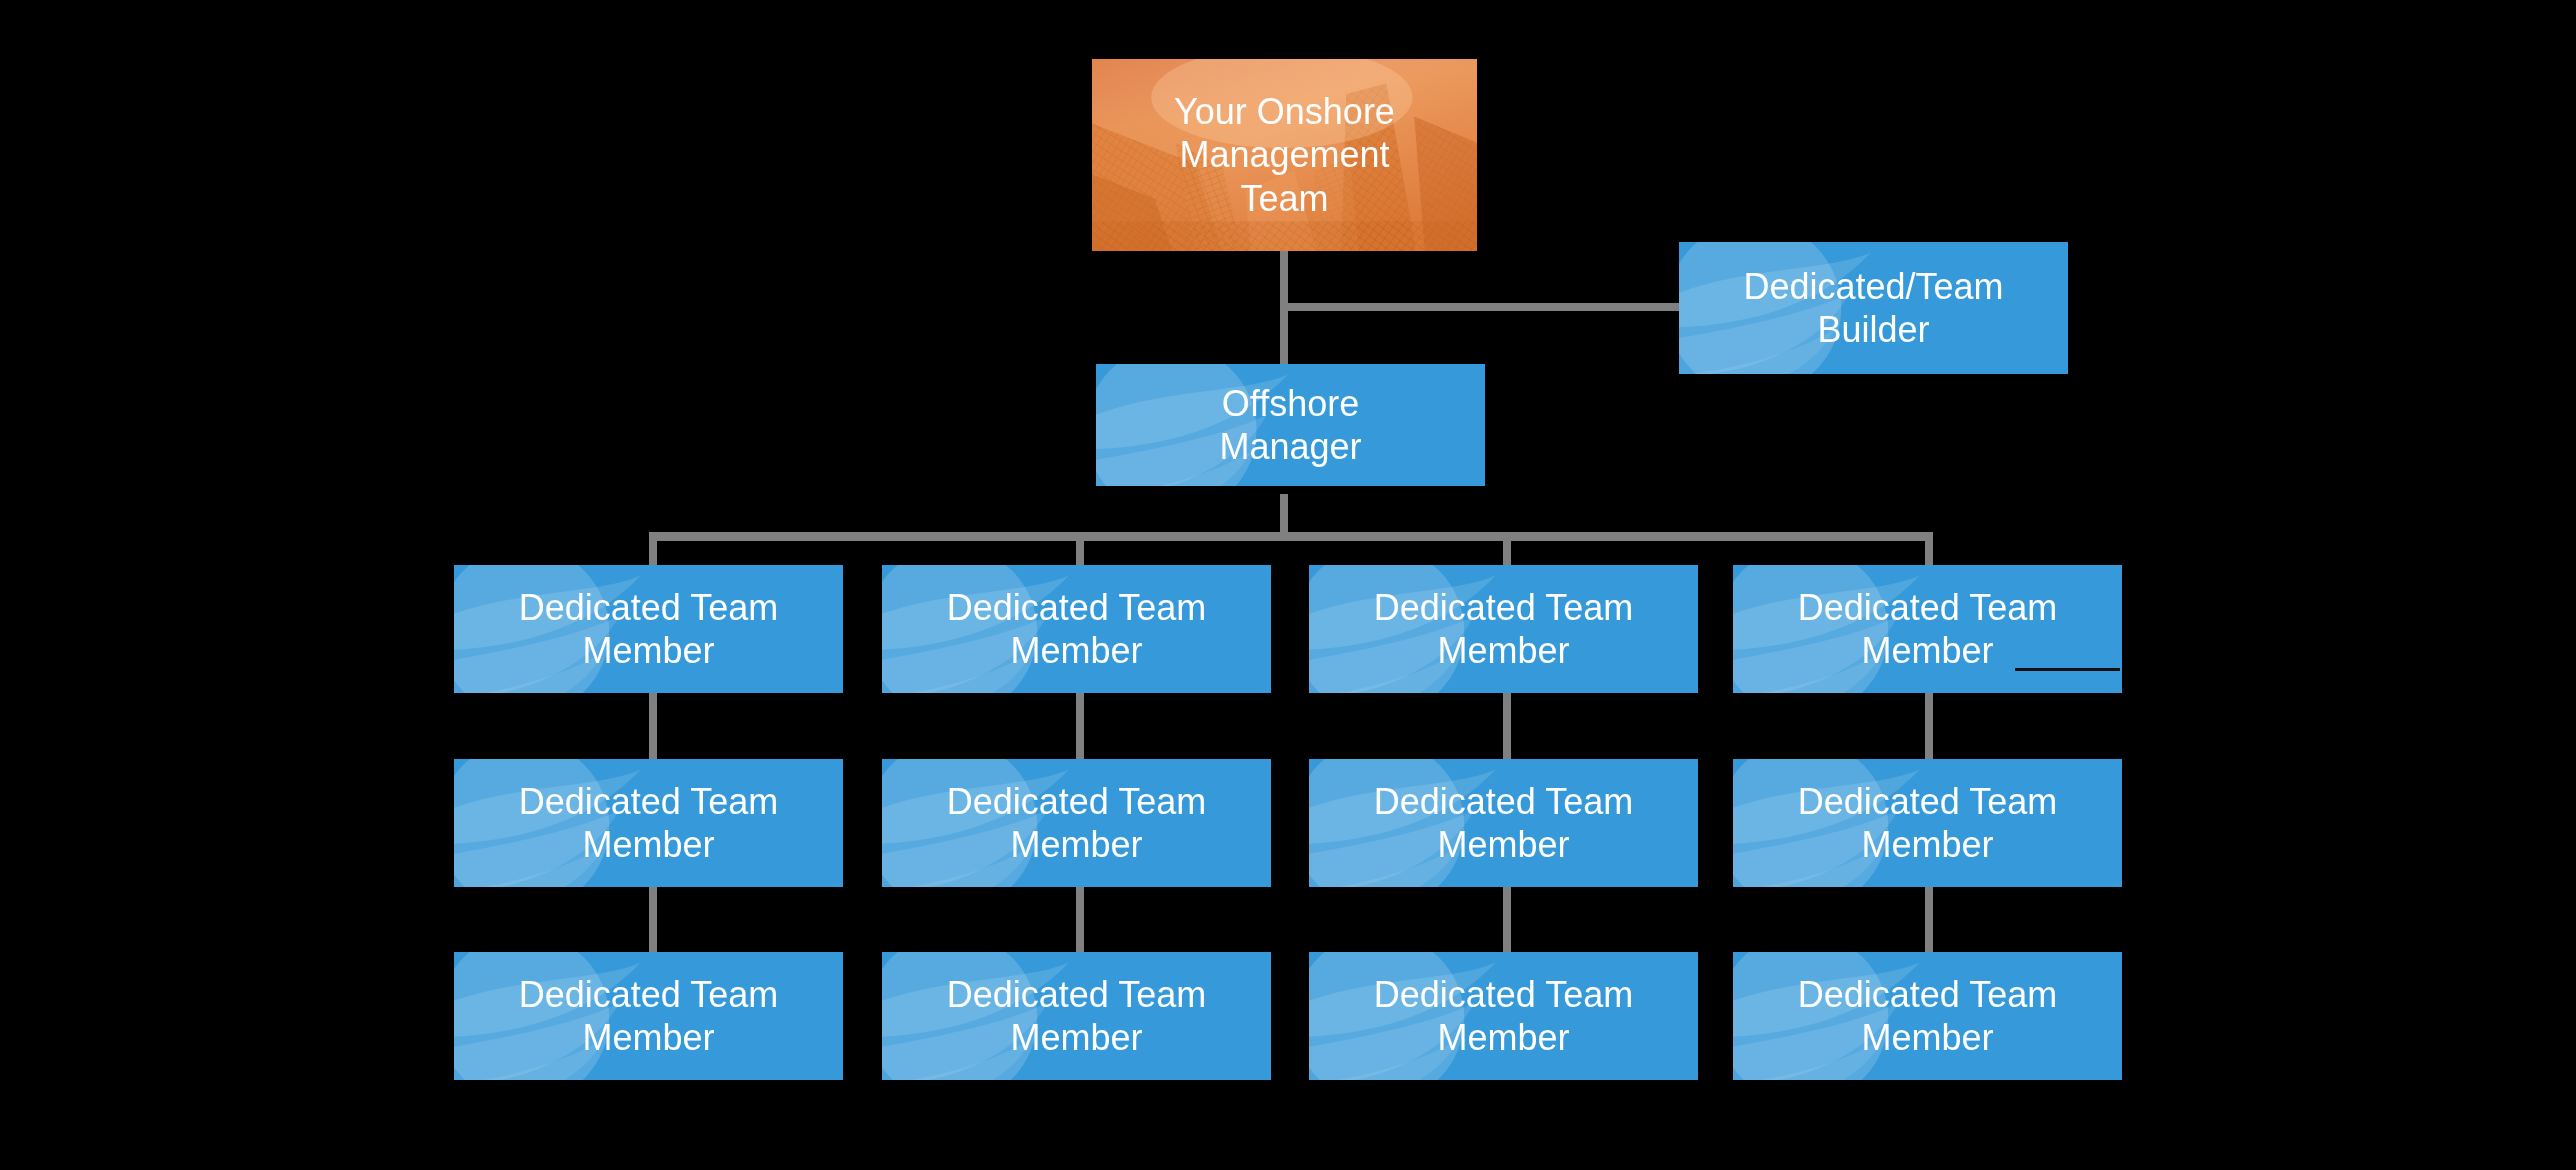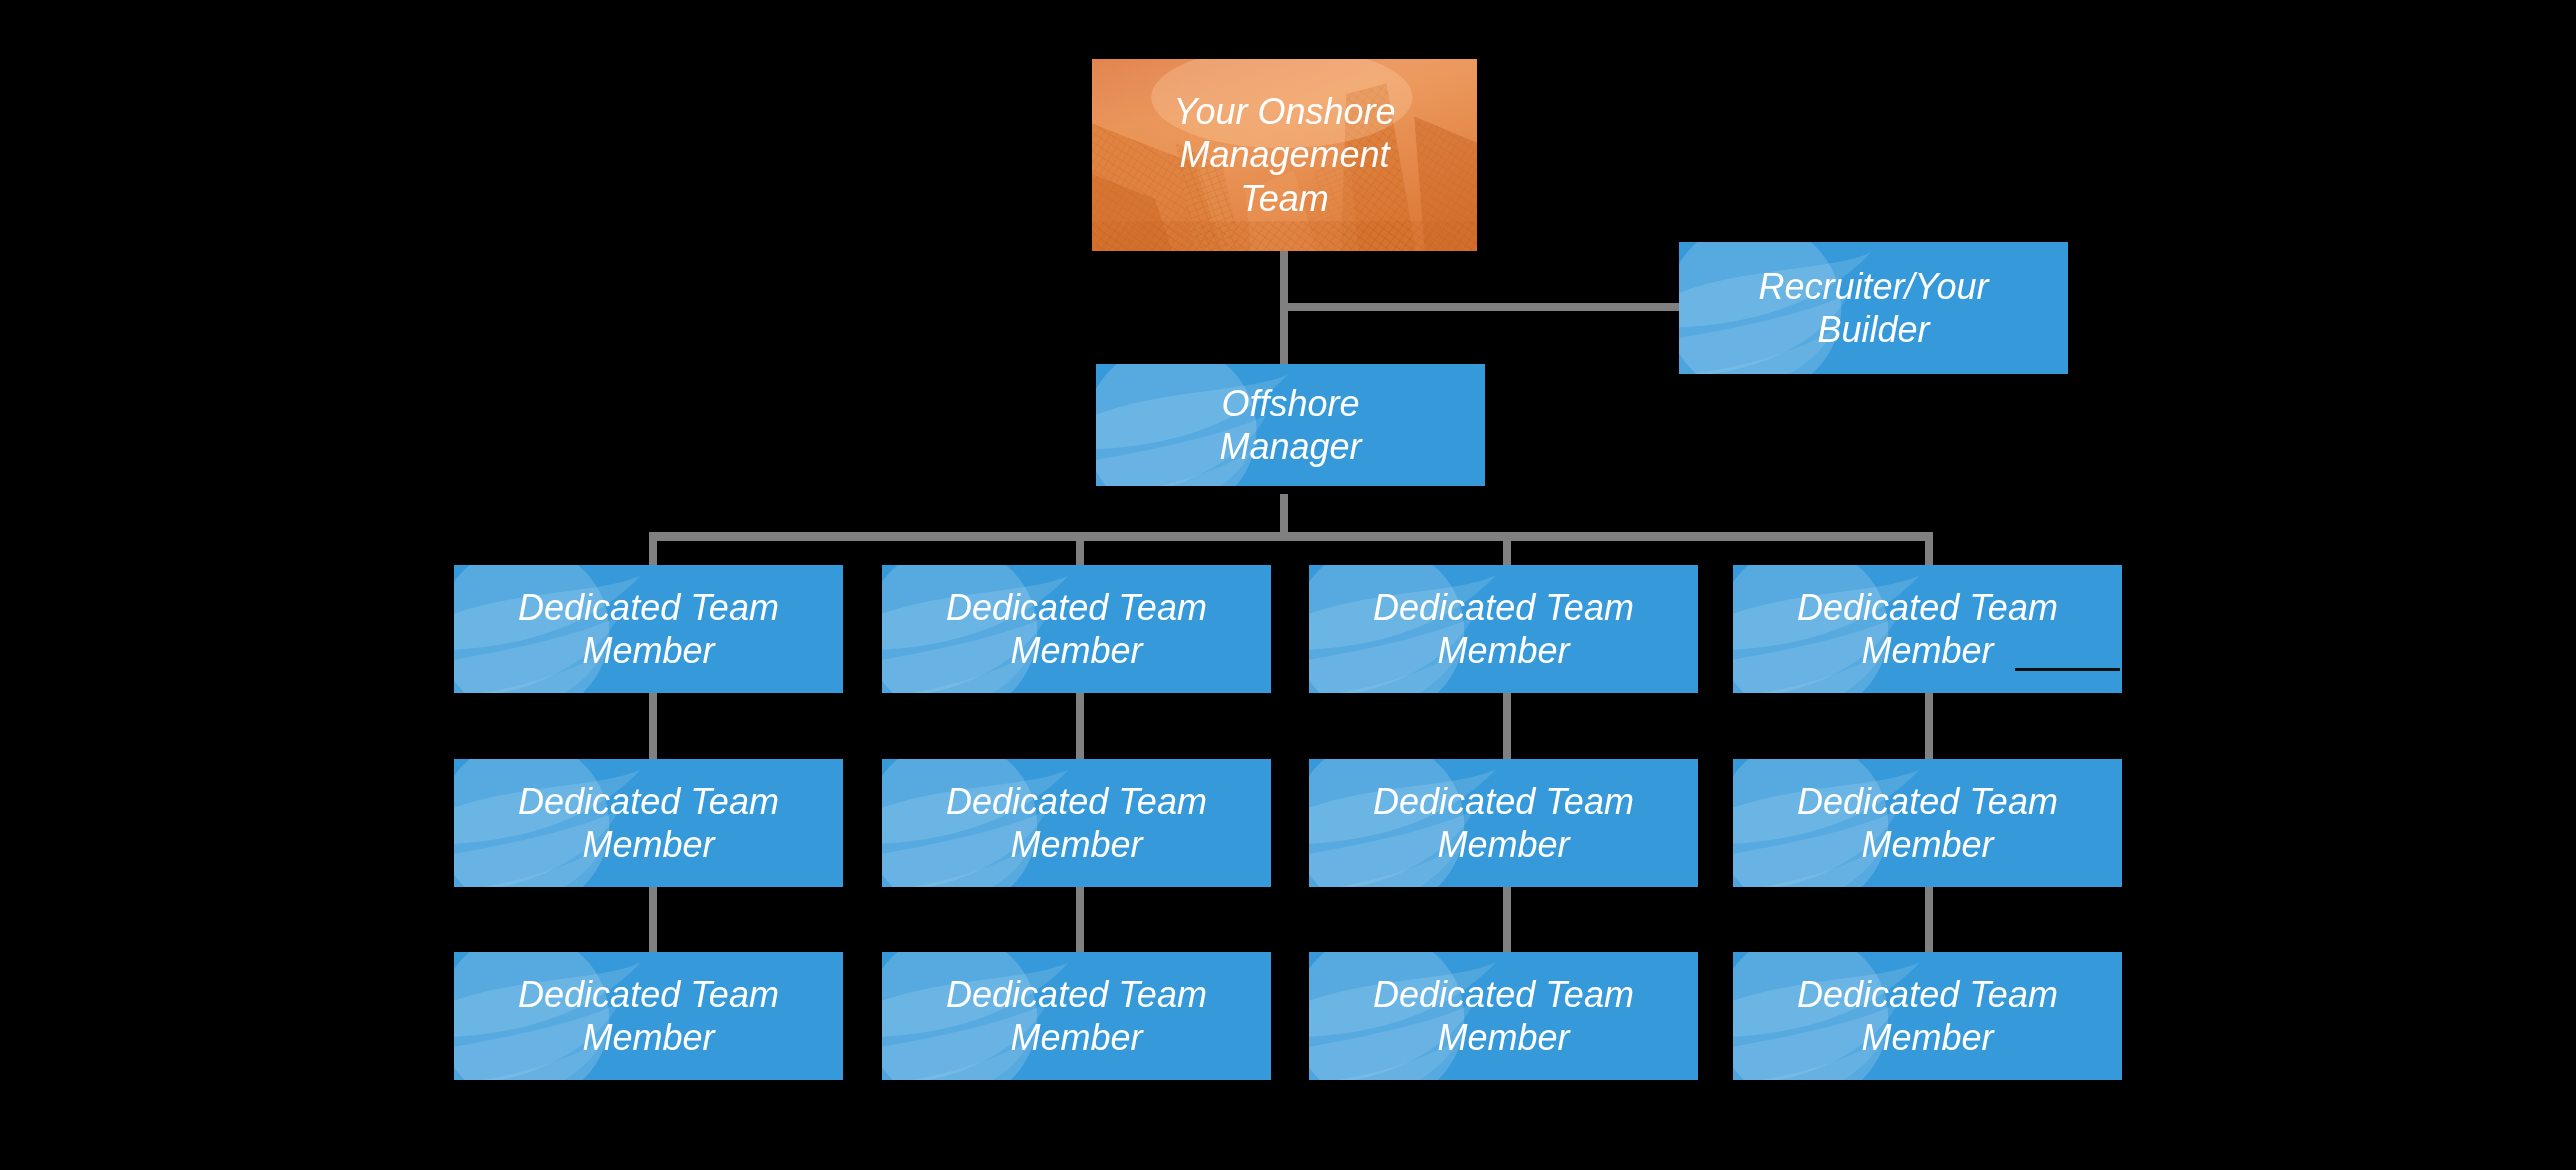--- a/index.html
+++ b/index.html
@@ -28,21 +28,20 @@
     color: #ffffff;
     overflow: hidden;
     z-index: 5;
   }
   .node .label {
     position: relative;
     z-index: 3;
     line-height: 1.20;
     padding: 0 8.7px;
     white-space: pre-line;
-    font-style: italic;
   }
   
   .node-blue {
     background: #369ada;
   }
   .globe {
     position: absolute;
     left: 0;
     top: 0;
     width: 100%;
@@ -161,21 +160,21 @@
 
   <div class="node node-blue" style="left:1679px; top:242px; width:389px; height:132px; font-size:36px;">
     <svg class="globe" viewBox="0 0 446 151" preserveAspectRatio="none">
       <g transform="translate(-42,-24)">
         <circle cx="128" cy="100" r="100" fill="#ffffff" fill-opacity="0.16"></circle>
         <path d="M28 88 C108 52 214 58 262 36 C210 92 128 120 30 122 Z" fill="#ffffff" fill-opacity="0.13"></path>
         <path d="M30 136 C112 122 196 104 238 82 C206 140 130 176 42 178 Z" fill="#ffffff" fill-opacity="0.11"></path>
         <path d="M46 176 C120 168 184 146 220 124 C196 170 140 196 78 198 Z" fill="#ffffff" fill-opacity="0.09"></path>
       </g>
     </svg>
-    <span class="label">Recruiter/Your
+    <span class="label">Dedicated/Team
 Builder</span>
   </div>
 
   <div class="node node-blue" style="left:1096px; top:364px; width:389px; height:122px; font-size:36px;">
     <svg class="globe" viewBox="0 0 446 140" preserveAspectRatio="none">
       <g transform="translate(-42,-20)">
         <circle cx="128" cy="96" r="98" fill="#ffffff" fill-opacity="0.16"></circle>
         <path d="M28 84 C108 48 214 54 262 32 C210 88 128 116 30 118 Z" fill="#ffffff" fill-opacity="0.13"></path>
         <path d="M30 132 C112 118 196 100 238 78 C206 136 130 172 42 174 Z" fill="#ffffff" fill-opacity="0.11"></path>
         <path d="M46 172 C120 164 184 142 220 120 C196 166 140 192 78 194 Z" fill="#ffffff" fill-opacity="0.09"></path>

